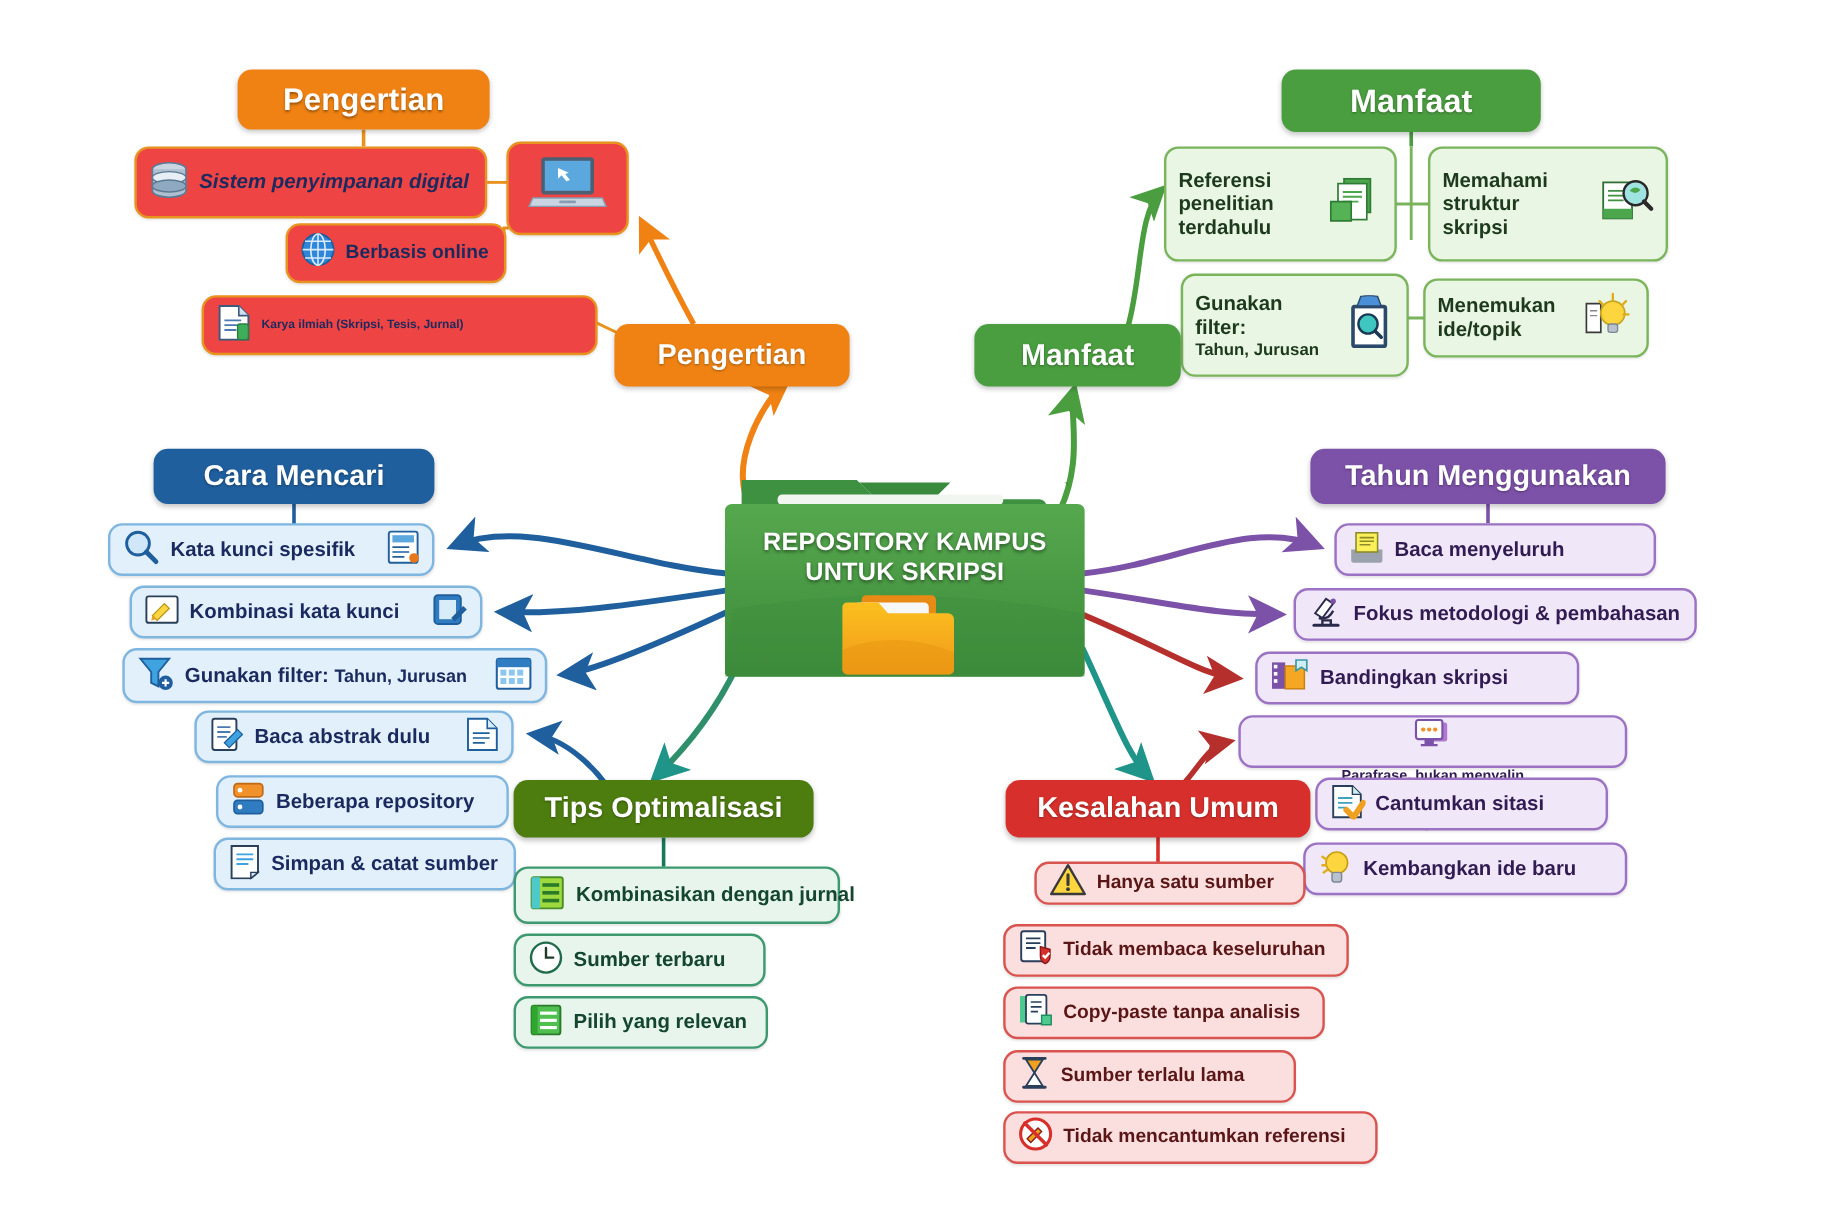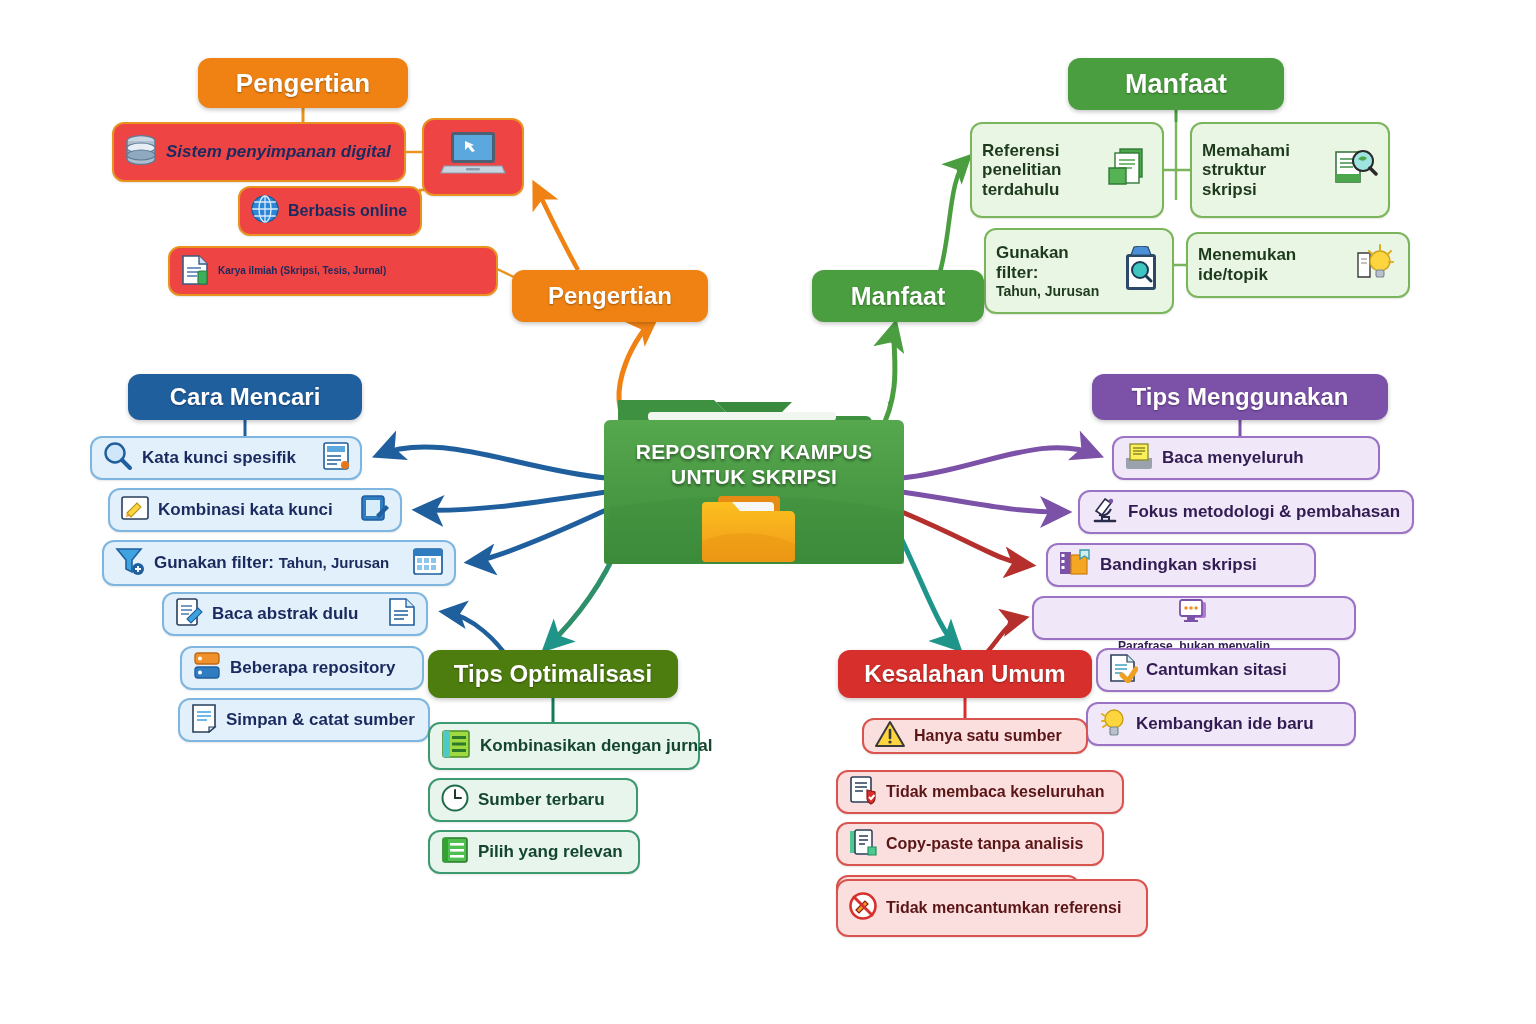--- a/index.html
+++ b/index.html
@@ -244,21 +244,21 @@
       <svg width="42" height="46" viewBox="0 0 42 46">
           <rect x="6" y="8" width="30" height="36" rx="3" fill="#2b4a6b"></rect>
           <rect x="9" y="11" width="24" height="30" fill="#fff"></rect>
           <path d="M14,1 l7,-1 l7,1 l3,8 H11 Z" fill="#4a90d9" stroke="#2b4a6b" stroke-width="1.2"></path>
           <circle cx="20" cy="24" r="8" fill="#3fc6c0" stroke="#1a3a55" stroke-width="2"></circle>
           <path d="M26,30 l5,5" stroke="#1a3a55" stroke-width="3" stroke-linecap="round"></path>
         </svg>
     </span>
   </div>
 
-  <div class="node t-green" style="left:1186px;top:232px;width:224px;height:66px;font-size:17px;">
+  <div class="node t-green" style="left:1186px;top:232px;width:188px;height:66px;font-size:17px;">
     <span class="txt wrap" style="flex:1;">Menemukan ide/topik</span>
     <span class="icn">
       <svg width="46" height="44" viewBox="0 0 46 44">
           <path d="M6,12 h12 v24 h-12 Z" fill="#fff" stroke="#3a3a3a" stroke-width="1.4"></path>
           <path d="M9,18 h6 M9,22 h6" stroke="#888" stroke-width="1.2"></path>
           <circle cx="28" cy="20" r="10" fill="#fcd53f" stroke="#caa31f" stroke-width="1.4"></circle>
           <rect x="24" y="29" width="8" height="7" rx="2" fill="#b9c2cc" stroke="#7b8794" stroke-width="1.1"></rect>
           <path d="M28,4 v5 M39,10 l-3,3 M17,10 l3,3 M41,21 h-4" stroke="#e0ae1a" stroke-width="2" stroke-linecap="round"></path>
         </svg>
     </span>
@@ -363,21 +363,21 @@
     <span class="icn">
       <svg width="28" height="30" viewBox="0 0 28 30">
           <path d="M3,2 H25 V24 l-6,5 H3 Z" fill="#fff" stroke="#2a3f5a" stroke-width="1.6"></path>
           <path d="M7,9 h14 M7,13 h14 M7,17 h10" stroke="#3fa3e0" stroke-width="1.6"></path>
           <path d="M25,24 l-6,5 v-5 Z" fill="#cfe7f8" stroke="#2a3f5a" stroke-width="1.2"></path>
         </svg>
     </span>
     <span class="txt">Simpan &amp; catat sumber</span>
   </div>
 
-  <div class="hdr t-purple-hdr" style="left:1092px;top:374px;width:296px;height:46px;font-size:24px;">Tips Menggunakan</div>
+  <div class="hdr t-purple-hdr" style="left:1092px;top:374px;width:296px;height:46px;font-size:24px;">Tahun Menggunakan</div>
 
   <div class="node t-purple" style="left:1112px;top:436px;width:268px;height:44px;font-size:17px;">
     <span class="icn">
       <svg width="30" height="28" viewBox="0 0 30 28">
           <path d="M2,16 H28 V25 a2,2 0 0 1 -2,2 H4 a2,2 0 0 1 -2,-2 Z" fill="#9aa3ad"></path>
           <rect x="6" y="2" width="18" height="16" fill="#fcf05a" stroke="#8a8a2a" stroke-width="1.3"></rect>
           <path d="M9,6 h12 M9,9 h12 M9,12 h9" stroke="#8a8a2a" stroke-width="1.3"></path>
         </svg>
     </span>
     <span class="txt">Baca menyeluruh</span>
@@ -541,21 +541,21 @@
     <span class="icn">
       <svg width="28" height="30" viewBox="0 0 28 30">
           <path d="M5,3 h18 M5,27 h18" stroke="#2a3f5a" stroke-width="2.4" stroke-linecap="round"></path>
           <path d="M7,4 h14 l-7,11 Z" fill="#f0a020" stroke="#2a3f5a" stroke-width="1.5"></path>
           <path d="M7,26 h14 l-7,-11 Z" fill="#fff" stroke="#2a3f5a" stroke-width="1.5"></path>
         </svg>
     </span>
     <span class="txt">Sumber terlalu lama</span>
   </div>
 
-  <div class="node t-red" style="left:836px;top:879px;width:312px;height:58px;font-size:16px;">
+  <div class="node t-red" style="left:836px;top:926px;width:312px;height:44px;font-size:16px;">
     <span class="icn">
       <svg width="30" height="30" viewBox="0 0 30 30">
           <circle cx="15" cy="15" r="12.5" fill="#fff" stroke="#d7302c" stroke-width="2.6"></circle>
           <path d="M8,19 l9,-9 l3,3 l-9,9 Z" fill="#f0a020" stroke="#8a1a18" stroke-width="1.2"></path>
           <path d="M6,6 l18,18" stroke="#d7302c" stroke-width="3" stroke-linecap="round"></path>
         </svg>
     </span>
     <span class="txt">Tidak mencantumkan referensi</span>
   </div>
 

